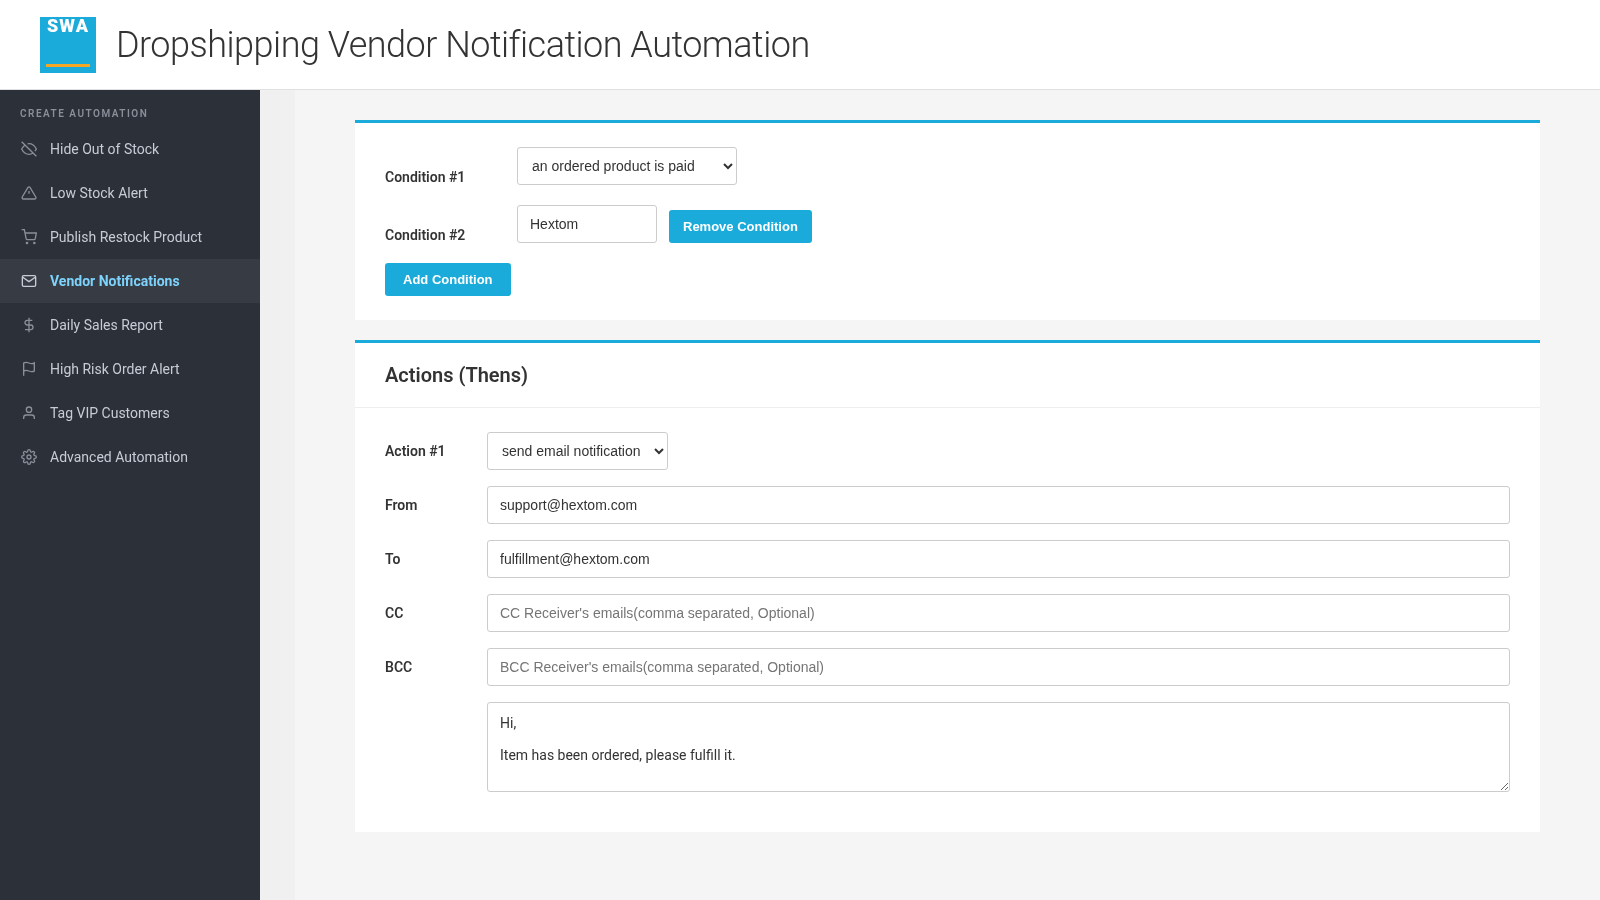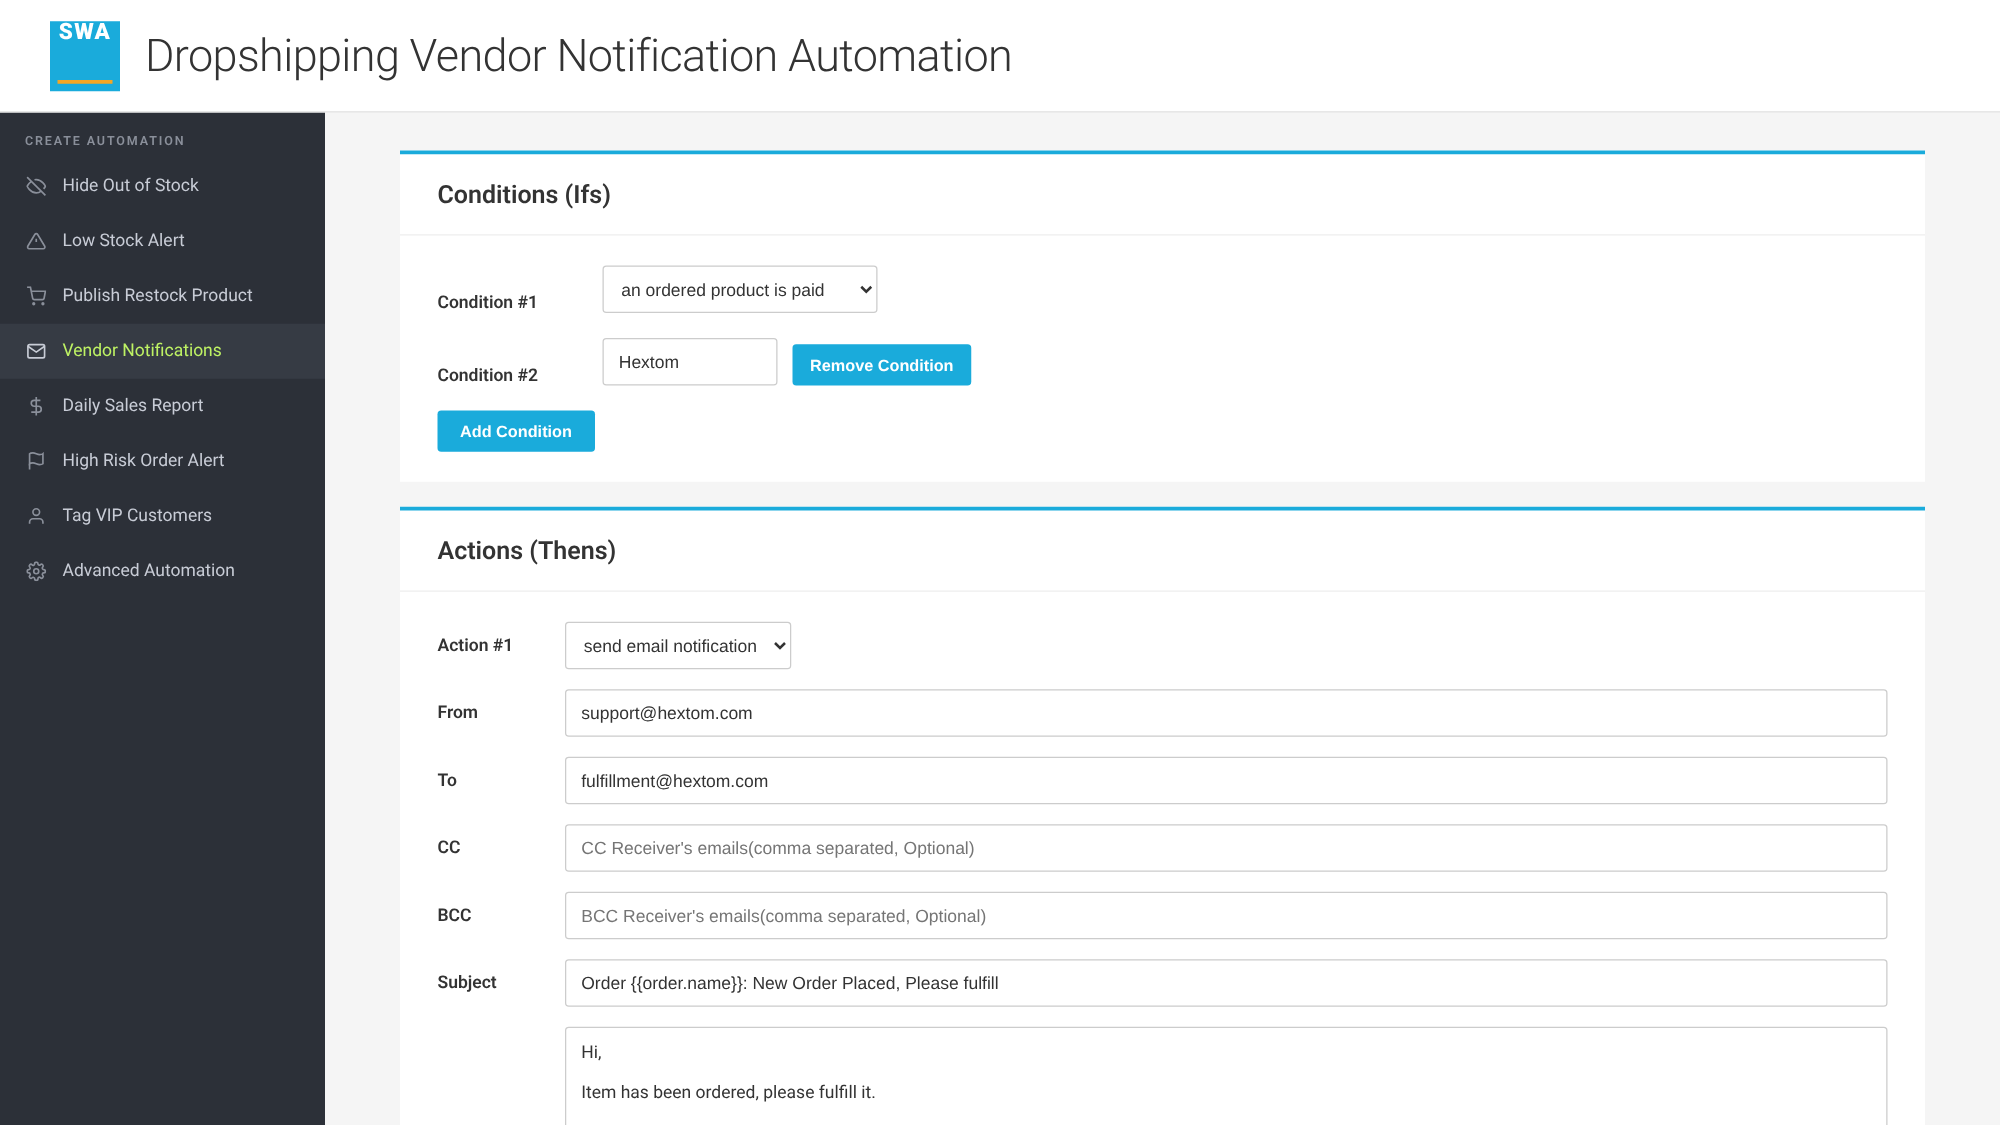--- a/index.html
+++ b/index.html
@@ -47,20 +47,21 @@
       font-weight: 300;
       color: #333;
       letter-spacing: -0.5px;
     }
 
     
     .layout {
       display: flex;
       flex: 1;
       overflow: hidden;
+      gap: 35px;
     }
 
     
     .sidebar {
       width: 260px;
       background: #2c3038;
       flex-shrink: 0;
       display: flex;
       flex-direction: column;
       overflow-y: auto;
@@ -76,21 +77,21 @@
     .sidebar-item {
       display: flex;
       align-items: center;
       padding: 13px 20px;
       color: #c8ccd6;
       font-size: 14px;
       cursor: pointer;
       gap: 12px;
       transition: background 0.15s;
     }
-    .sidebar-item.active { background: #363b44; color: #bef264; }
+    .sidebar-item.active { background: #363b44; color: #7dd3fc; font-weight: bold; }
     .sidebar-icon {
       width: 18px;
       height: 18px;
       flex-shrink: 0;
       display: flex;
       align-items: center;
       justify-content: center;
       color: #8a8f9a;
       font-size: 15px;
     }
@@ -316,23 +317,20 @@
             </svg>
           </span>
           <span>Advanced Automation</span>
         </div>
       </div>
   </nav>
 
   <main class="main">
 
     <div class="section-card">
-      <div class="section-header">
-        <h2 class="section-title">Conditions (Ifs)</h2>
-      </div>
       <div class="section-body">
 
         <div class="form-row">
           <span class="form-label">Condition #1</span>
           <select class="form-select form-select-wide">
             <option>an ordered product is paid</option>
             <option>an ordered product is pending</option>
             <option>an ordered product is fulfilled</option>
           </select>
         </div>
@@ -378,24 +376,20 @@
         <div class="action-form-row">
           <span class="action-label">CC</span>
           <input class="form-input form-input-full" type="text" placeholder="CC Receiver's emails(comma separated, Optional)" style="">
         </div>
 
         <div class="action-form-row">
           <span class="action-label">BCC</span>
           <input class="form-input form-input-full" type="text" placeholder="BCC Receiver's emails(comma separated, Optional)" style="">
         </div>
 
-        <div class="action-form-row">
-          <span class="action-label">Subject</span>
-          <input class="form-input form-input-full" type="text" value="Order {{order.name}}: New Order Placed, Please fulfill" style="">
-        </div>
 
         <div class="action-form-row">
           <span class="action-label"></span>
           <textarea class="form-textarea" style="">Hi,
 
 Item has been ordered, please fulfill it.</textarea>
         </div>
 
       </div>
     </div>

